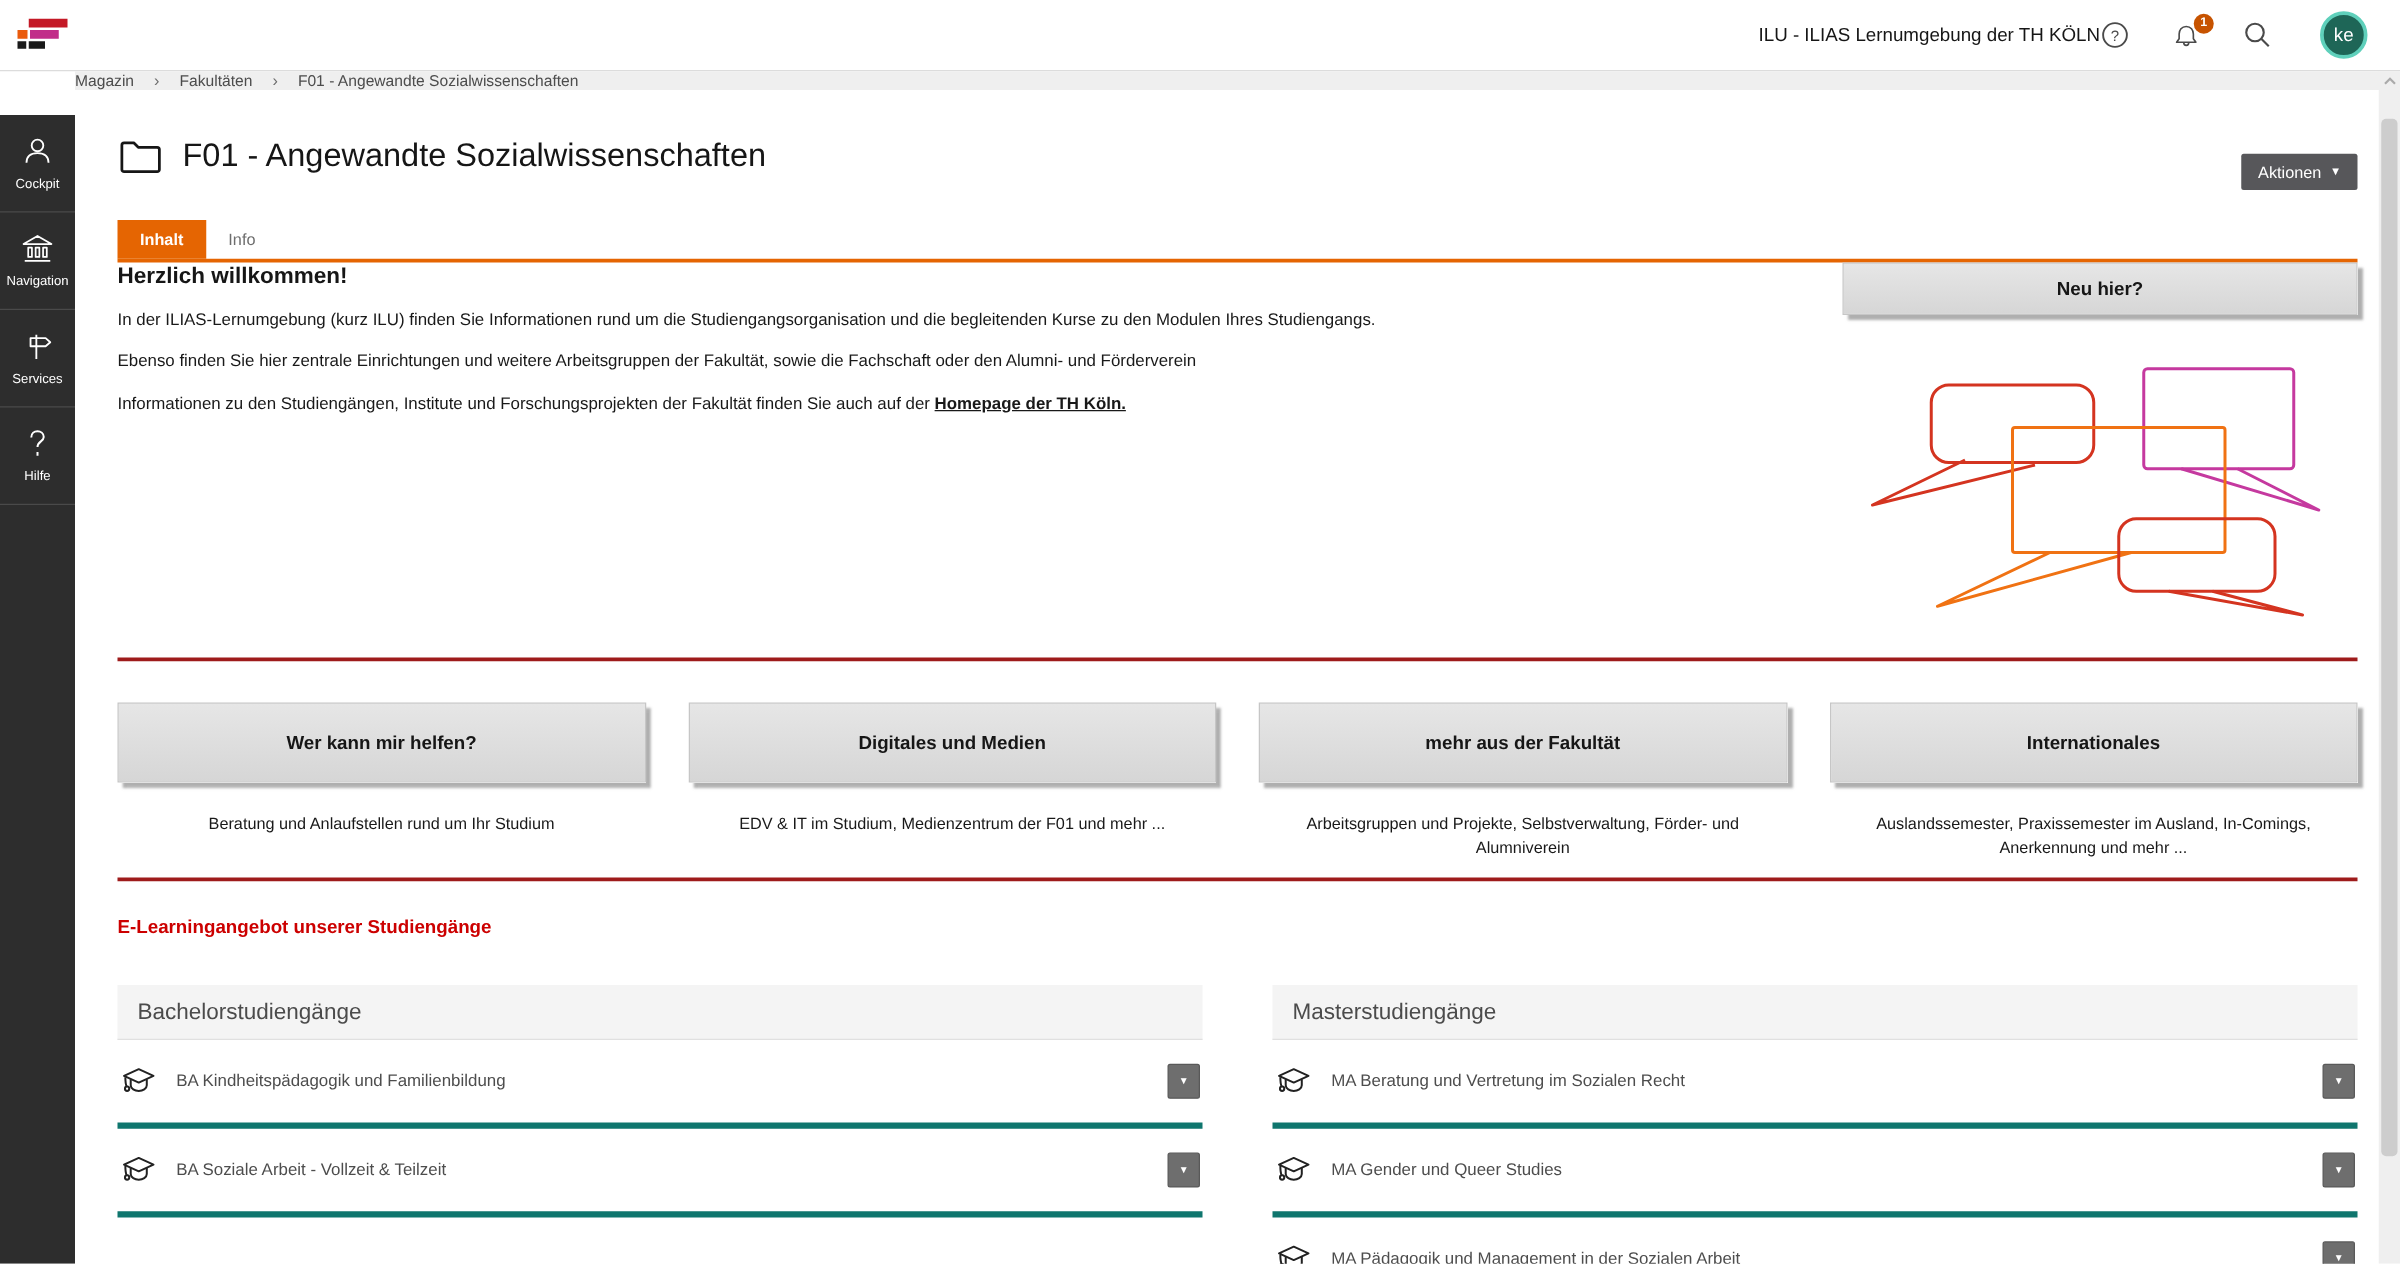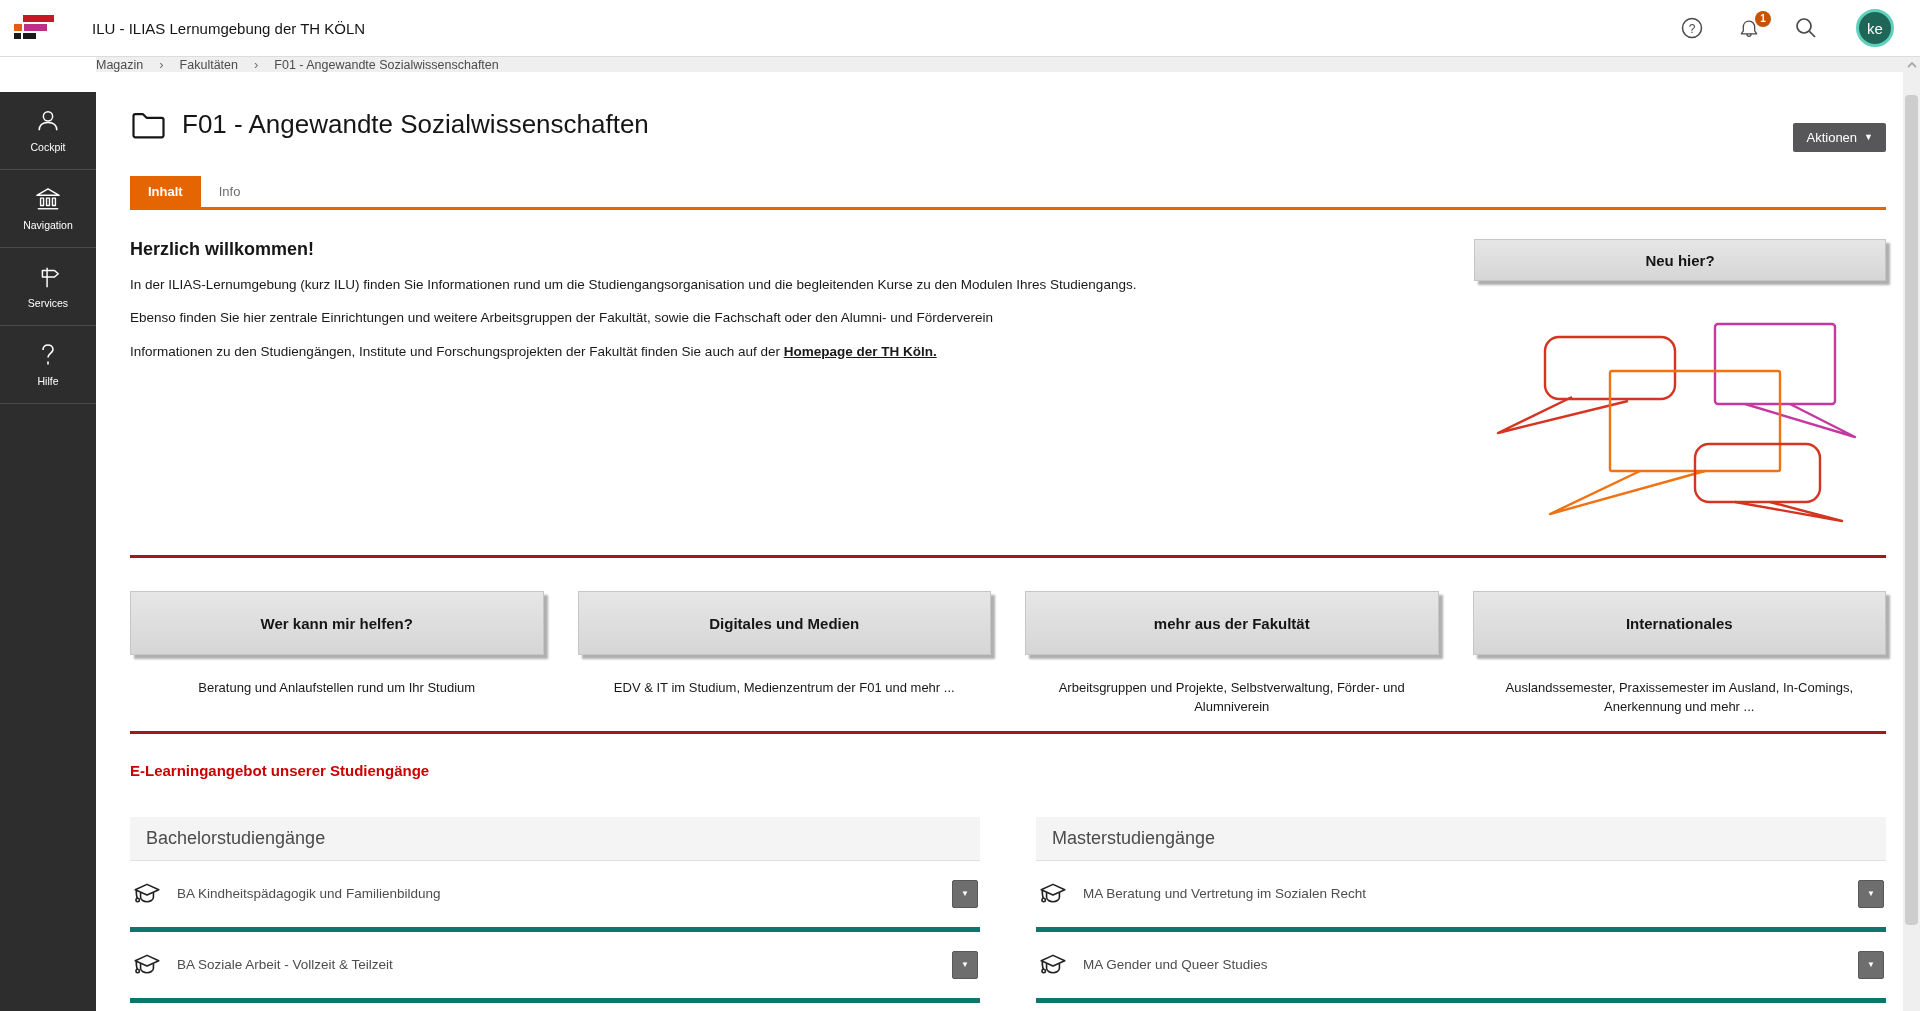--- a/index.html
+++ b/index.html
@@ -21,21 +21,21 @@
   html,body{width:1920px;height:1011px;overflow:hidden;}
   body{
     font-family:"Liberation Sans","DejaVu Sans",sans-serif;
     background:#fff;color:#191919;position:relative;
   }
   svg{display:block;}
 
   
   .topbar{
     height:57px;display:flex;align-items:center;gap:0;
-    padding:0 26px 0 14px;background:#fff;border-bottom:1px solid #dcdcdc;
+    padding:0 26px 0 14px;background:#fff;border-bottom:1px solid #dcdcdc;text-align:right;
   }
   .logo{width:48px;margin-right:30px;cursor:pointer;}
   .logo .row{display:flex;gap:2px;margin-bottom:2px;}
   .logo .bar{height:7px;}
   .b-red{width:31px;background:var(--logo-red);margin-left:9px;}
   .b-orange{width:8px;background:var(--logo-orange);}
   .b-magenta{width:23px;background:var(--logo-magenta);}
   .b-black1{width:7px;height:6px;background:#1a1a1a;}
   .b-black2{width:13px;height:6px;background:#1a1a1a;}
   .topbar-title{font-size:15px;color:#161616;flex:1;}
@@ -47,21 +47,21 @@
     display:flex;align-items:center;justify-content:center;padding:0 4px;
   }
   .avatar{
     width:38px;height:38px;border-radius:50%;background:var(--avatar-bg);
     border:3px solid var(--avatar-ring);color:#fff;font-size:15px;
     display:flex;align-items:center;justify-content:center;cursor:pointer;margin-left:6px;
   }
 
   
   .app-row{display:flex;height:954px;}
-  .sidebar{width:96px;flex-shrink:0;padding-top:35px;}
+  .sidebar{width:60px;flex-shrink:0;padding-top:35px;}
   .sidebar-inner{background:var(--sidebar-bg);height:100%;}
   .side-item{
     height:78px;display:flex;flex-direction:column;align-items:center;justify-content:center;
     gap:7px;border-bottom:1px solid #4a4a4a;color:#fff;cursor:pointer;
   }
   .side-item .lbl{font-size:10.5px;}
   .main{flex:1;display:flex;flex-direction:column;min-width:0;}
 
   
   .breadcrumb{
@@ -82,21 +82,21 @@
     margin-top:26px;
   }
   .caret{font-size:9px;line-height:1;}
   .caret::after{content:"▼";}
 
   .tabs{margin-top:24px;display:flex;border-bottom:3px solid var(--accent-orange);}
   .tab{padding:8px 18px;font-size:13px;color:#6d6d6d;cursor:pointer;}
   .tab.active{background:var(--accent-orange);color:#fff;font-weight:bold;}
 
   
-  .welcome{display:flex;margin-top:29px;}
+  .welcome{display:flex;}
   .welcome-left{flex:1;}
   .welcome-left h2{font-size:18px;color:#161616;margin-bottom:15px;}
   .welcome-left p{font-size:13.5px;line-height:1.5;margin-bottom:13px;color:#191919;}
   .welcome-left a{color:#191919;font-weight:bold;text-decoration:underline;cursor:pointer;}
   .welcome-right{width:412px;flex-shrink:0;}
   .gray-btn{
     display:flex;align-items:center;justify-content:center;width:100%;
     background:linear-gradient(#e6e6e6,#d6d6d6);border:1px solid #c6c6c6;border-radius:0;
     box-shadow:4px 4px 2px rgba(110,110,110,.55);
     font-size:15px;font-weight:bold;color:#161616;cursor:pointer;font-family:inherit;

